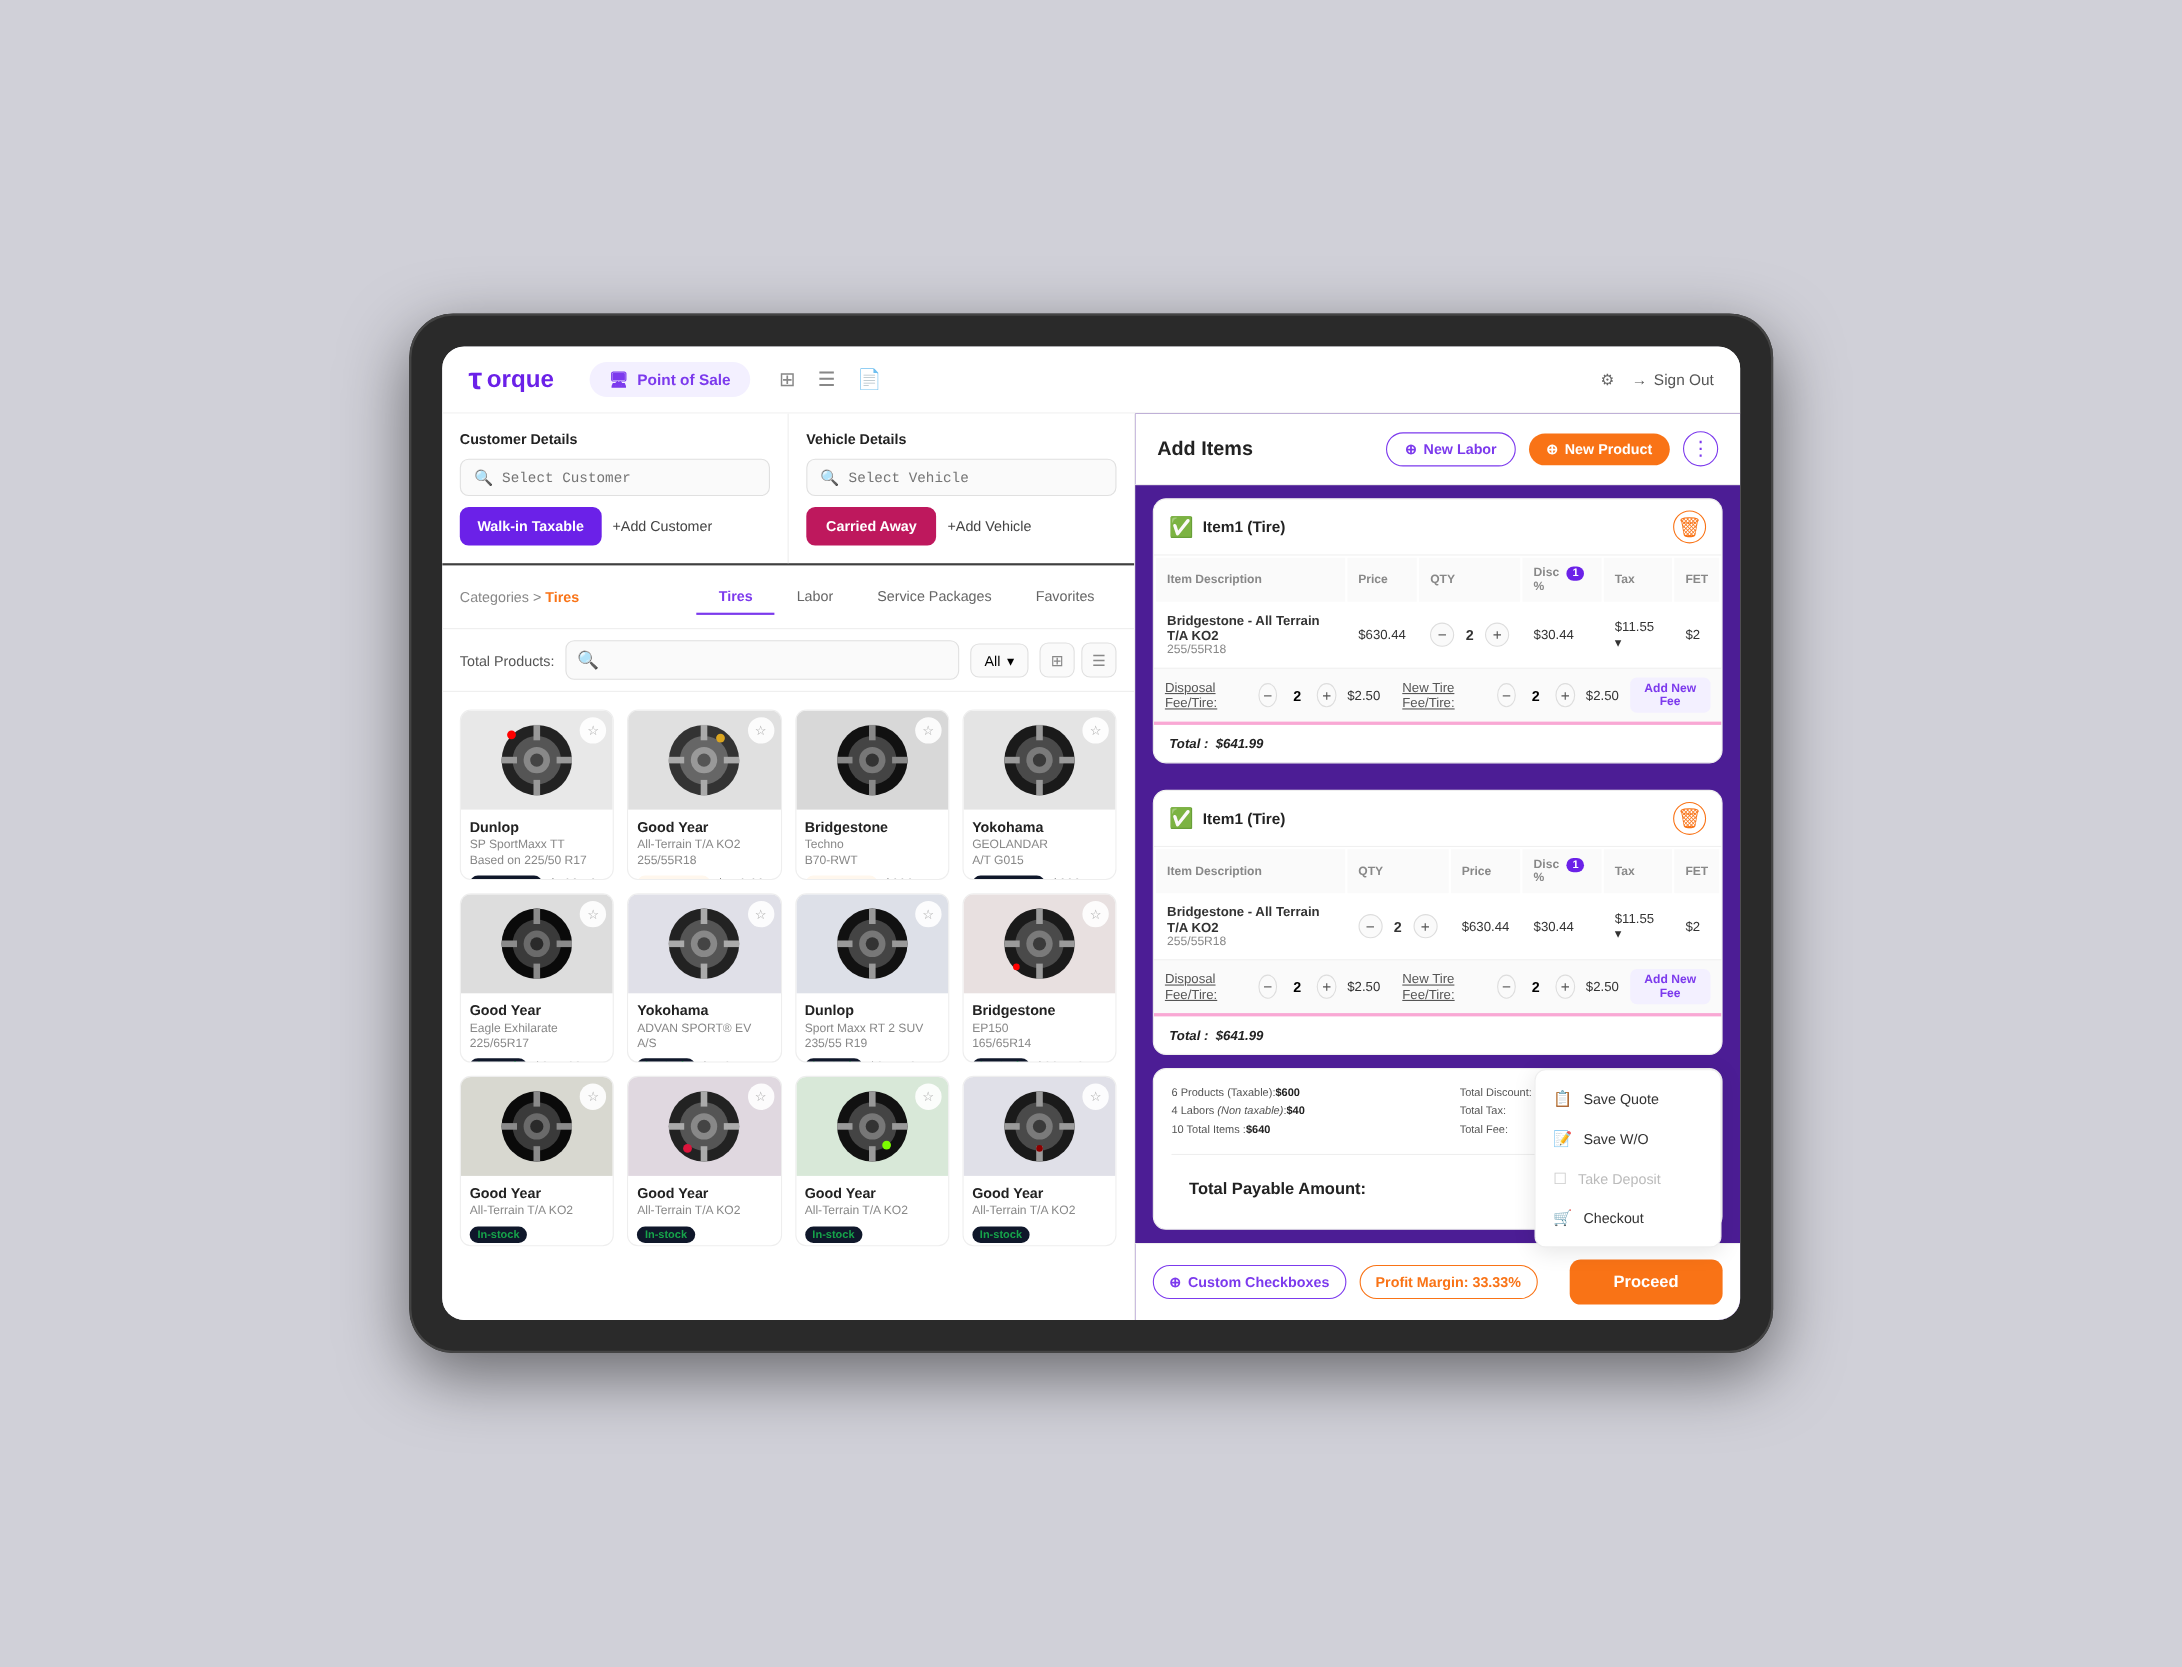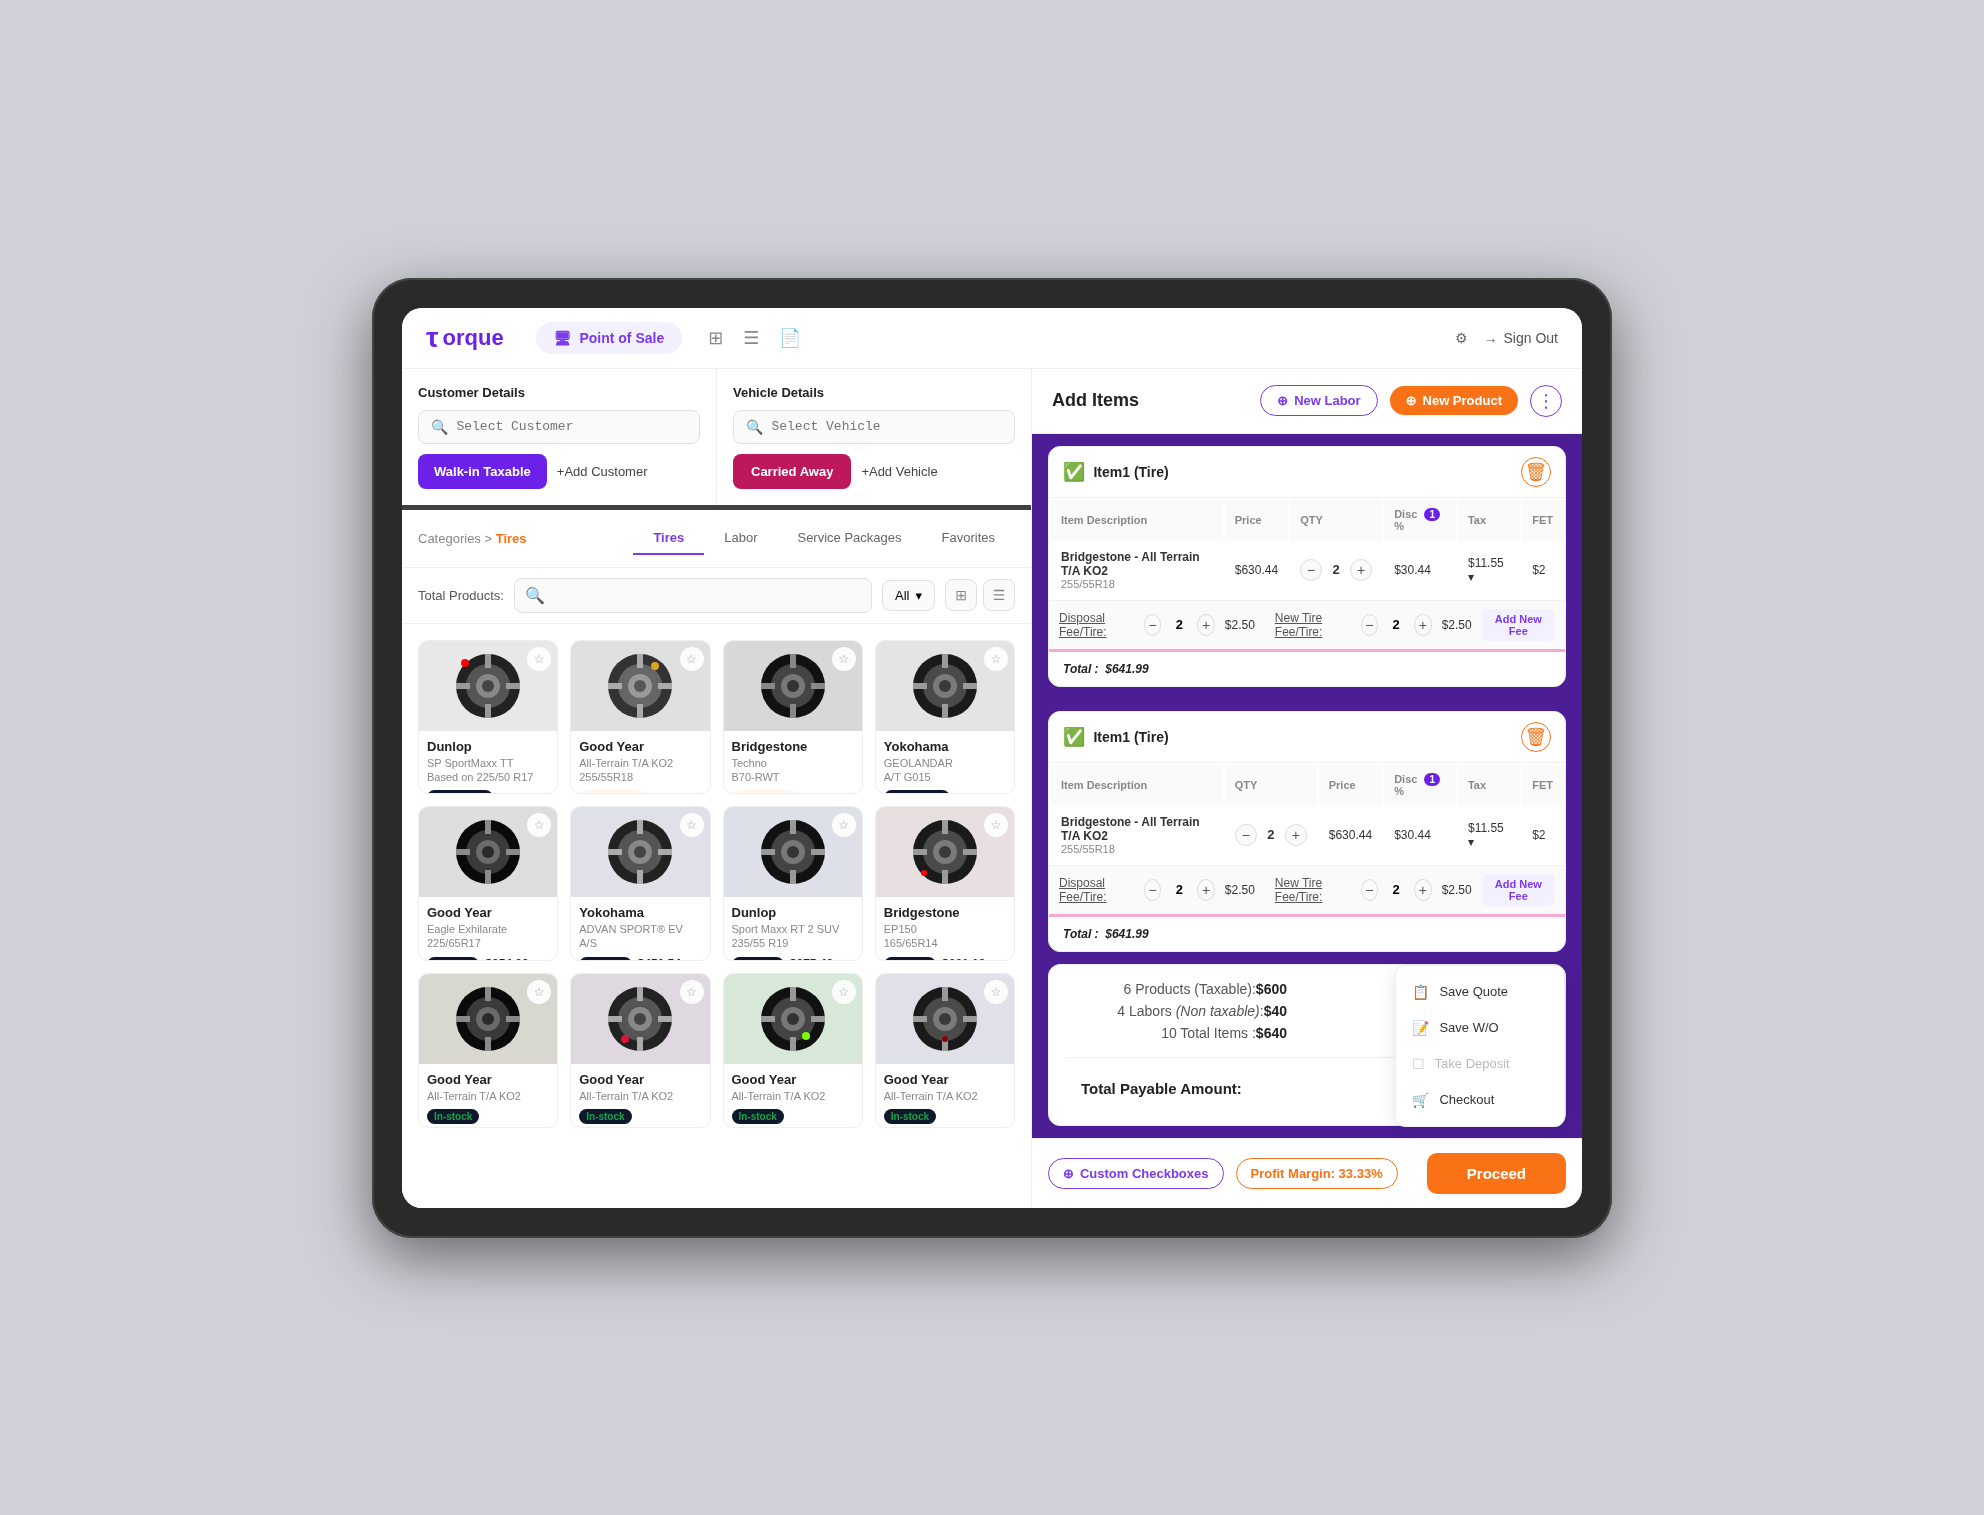--- a/index.html
+++ b/index.html
@@ -94,21 +94,21 @@
       width: 630px;
       background: #fff;
       border-right: 1px solid #eee;
       display: flex;
       flex-direction: column;
     }
 
     
     .details-row {
       display: flex;
-      border-bottom: 5px solid #404040;
+      border-bottom: 2px solid #404040;
     }
     .customer-details, .vehicle-details {
       flex: 1;
       padding: 16px;
     }
     .customer-details {
       border-right: 1px solid #eee;
     }
     .section-title {
       font-size: 13px;
@@ -546,22 +546,22 @@
     .summary-section {
       margin: 0 16px 12px;
       background: #fff;
       border-radius: 12px;
       border: 1px solid #eee;
       padding: 16px;
       position: relative;
     }
     .summary-row {
       display: flex;
-      justify-content: flex-end;
-      font-size: 14px;
+      justify-content: flex-start;
+      font-size: 10px;
       margin-bottom: 6px;
       color: #555;
     }
     .summary-row strong { color: #222; }
     .summary-divider {
       border: none;
       border-top: 1px solid #eee;
       margin: 10px 0;
     }
     .popup-menu {

